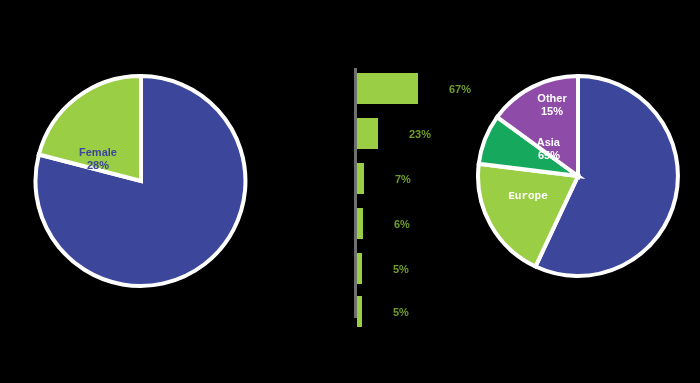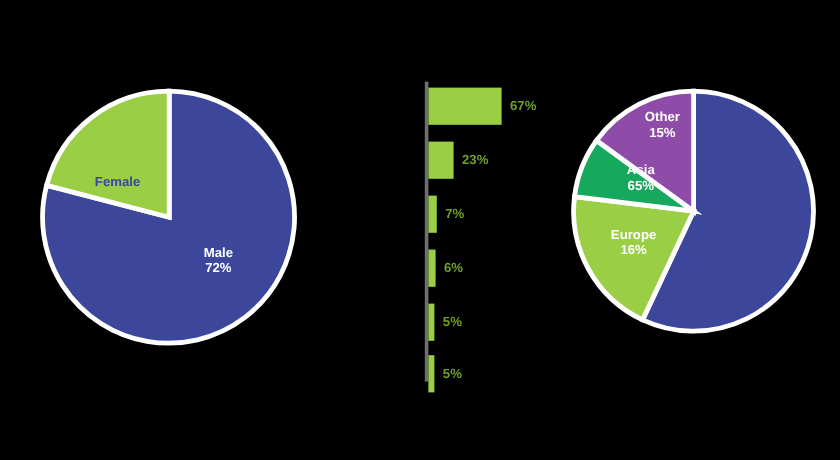--- a/index.html
+++ b/index.html
@@ -29,21 +29,21 @@
   .pie-label .pct{display:block;}
 
   
   .bars{position:absolute;}
   .bar-axis{
     position:absolute;
     left:0;top:0;
     width:3px;
     background:#6f6f6f;
   }
-  .bar-row{position:absolute;left:3px;display:flex;align-items:center;}
+  .bar-row{position:absolute;left:3px;display:flex;align-items:center;gap:24px;}
   .bar-rect{background:#9ace45;height:100%;}
   .bar-val{
     color:#6f9c2a;
     font-weight:bold;
     font-size:11px;
     margin-left:7px;
     white-space:nowrap;
   }
 </style>
 </head>
@@ -54,26 +54,23 @@
   <div class="pie-wrap" style="left:30px;top:70px;width:222px;height:222px;">
     <svg class="pie-svg" width="222" height="222" viewBox="0 0 222 222">
 
       <path class="slice" fill="#3c469b" d="M 111 111 L 111 6 A 105 105 0 1 1 8.87 84.45 Z"></path>
 
       <path class="slice" fill="#9ace45" d="M 111 111 L 8.87 84.45 A 105 105 0 0 1 111 6 Z"></path>
     </svg>
 
     <div class="pie-label" style="left:26px;top:76px;width:84px;color:#3c469b;">
       <span>Female</span>
+      <span class="pct">28%</span>
     </div>
 
-    <div class="pie-label" style="left:110px;top:135px;width:84px;">
-      <span>Male</span>
-      <span class="pct">72%</span>
-    </div>
   </div>
 
   <div class="bars" style="left:354px;top:68px;width:120px;height:250px;">
     <div class="bar-axis" style="height:250px;"></div>
 
     <div class="bar-row" style="top:5px;height:31px;">
       <div class="bar-rect" style="width:61px;"></div>
       <span class="bar-val">67%</span>
     </div>
 
@@ -113,25 +110,24 @@
       <path class="slice" fill="#16a85c" d="M 106 106 L 6.78 93.79 A 100 100 0 0 1 25.10 47.10 Z"></path>
 
       <path class="slice" fill="#8e4ba8" d="M 106 106 L 25.10 47.10 A 100 100 0 0 1 106 6 Z"></path>
     </svg>
 
     <div class="pie-label" style="left:38px;top:22px;width:84px;">
       <span>Other</span>
       <span class="pct">15%</span>
     </div>
 
-    <div class="pie-label" style="left:24px;top:66px;width:76px;">
+    <div class="pie-label" style="left:12px;top:66px;width:76px;text-align:right;">
       <span>Asia</span>
       <span class="pct">65%</span>
     </div>
 
-    <div class="pie-label" style="left:12px;top:120px;width:88px;">
+    <div class="pie-label" style="left:12px;top:120px;width:88px;font-family:Liberation Mono, monospace;">
       <span>Europe</span>
-      <span class="pct">16%</span>
     </div>
 
   </div>
 
 </div>
 
 </body></html>

